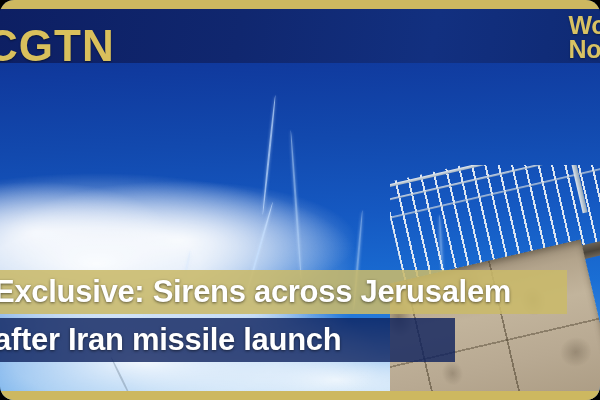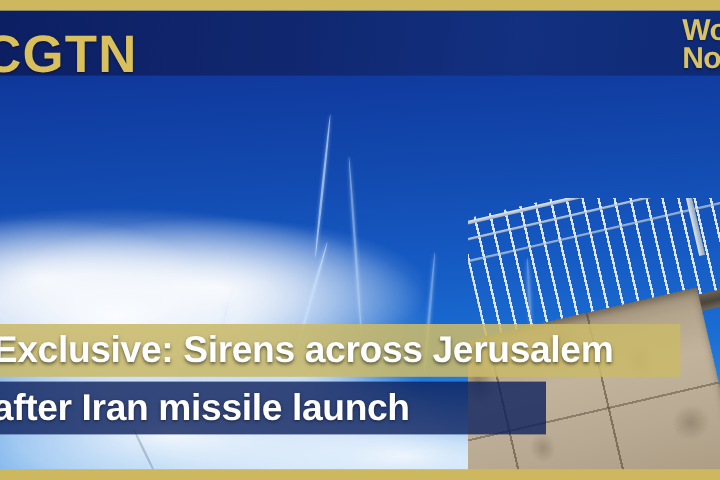--- a/index.html
+++ b/index.html
@@ -1,19 +1,19 @@
 <!DOCTYPE html>
 <html><head>
 <meta charset="utf-8">
 <style>
   * { margin:0; padding:0; box-sizing:border-box; }
   html, body { width:600px; height:400px; overflow:hidden; background:#000; }
   body { font-family:"Liberation Sans", sans-serif; }
 
-  #frame { position:relative; width:600px; height:400px; overflow:hidden; }
+  #frame { position:relative; width:600px; height:400px; overflow:hidden;border-radius:14px; }
 
   
   .photo { position:absolute; inset:0; overflow:hidden;
     background:
       radial-gradient(ellipse 70% 55% at 14% 78%, rgba(255,255,255,.95) 0%, rgba(255,255,255,.82) 26%, rgba(255,255,255,.45) 46%, rgba(255,255,255,0) 66%),
       radial-gradient(ellipse 42% 34% at 30% 92%, rgba(255,255,255,.92) 0%, rgba(255,255,255,.55) 40%, rgba(255,255,255,0) 72%),
       radial-gradient(ellipse 46% 26% at 52% 96%, rgba(255,255,255,.85) 0%, rgba(255,255,255,.40) 45%, rgba(255,255,255,0) 75%),
       radial-gradient(ellipse 34% 22% at 70% 99%, rgba(255,255,255,.72) 0%, rgba(255,255,255,0) 70%),
       radial-gradient(ellipse 26% 18% at 5% 60%, rgba(255,255,255,.55) 0%, rgba(255,255,255,0) 72%),
       linear-gradient(177deg, #0d2f86 0%, #0f3b9d 16%, #1149ad 34%, #1559c0 52%, #2druntime 52%, #1a6ad2 70%, #2f86e0 84%, #58a3e8 94%, #7ab6ee 100%);

